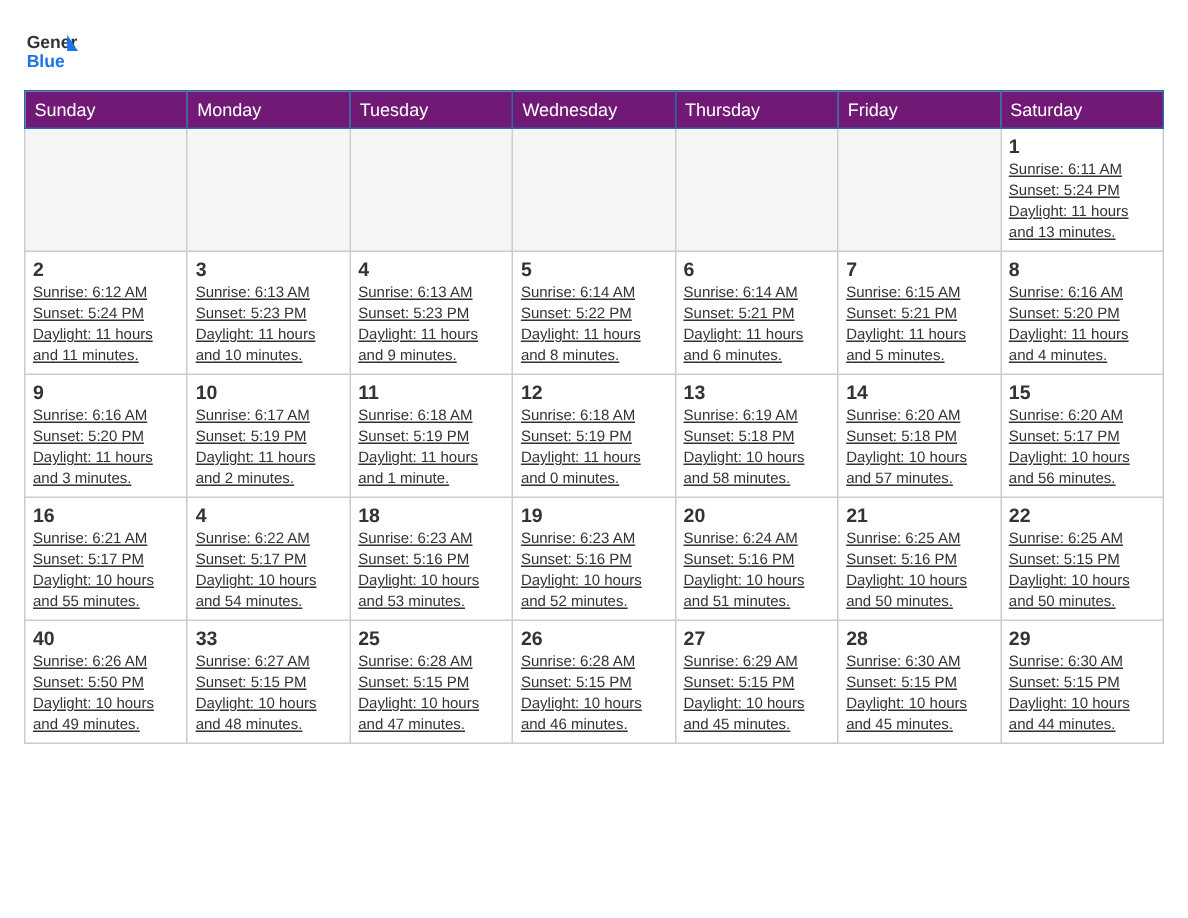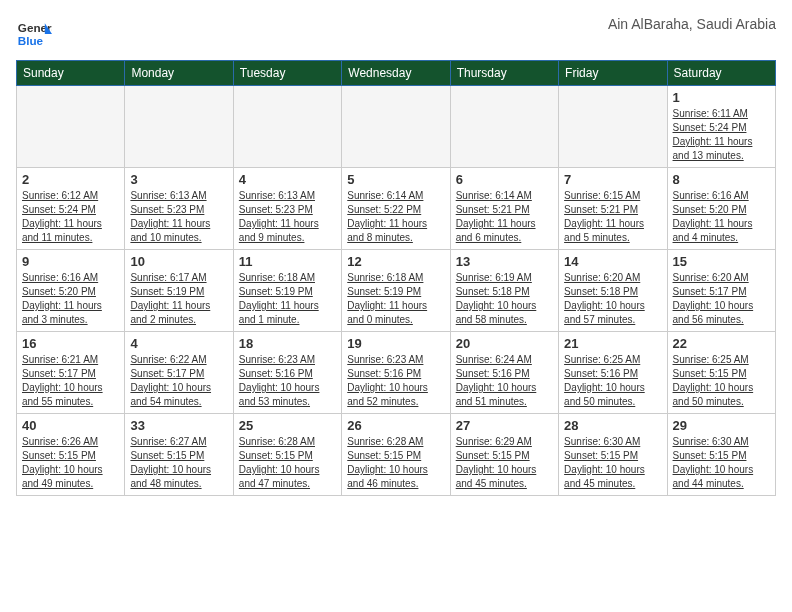--- a/index.html
+++ b/index.html
@@ -36,21 +36,21 @@
     .subtitle {
       font-size: 14px;
       color: #555;
     }
     .calendar-table {
       width: 100%;
       border-collapse: collapse;
       font-size: 10px;
     }
     .calendar-table th {
-      background-color: #14532d;
+      background-color: #701a75;
       color: white;
       text-align: left;
       padding: 5px 6px;
       font-size: 12px;
       font-weight: normal;
       border: 1px solid #2a6aaa;
     }
     .calendar-table td {
       border: 1px solid #ccc;
       vertical-align: top;
@@ -80,21 +80,20 @@
 
 <div class="header-area">
   <div class="logo">
     <svg class="logo-icon" viewBox="0 0 40 40">
       <text x="2" y="18" font-size="13" font-weight="bold" fill="#333">General</text>
       <text x="2" y="32" font-size="13" font-weight="bold" fill="#1a73e8">Blue</text>
       <polygon points="32,8 40,20 32,20" fill="#1a73e8"></polygon>
     </svg>
   </div>
   <div class="title-area">
-    <div class="subtitle">Ain AlBaraha, Saudi Arabia</div>
   </div>
 </div>
 
 <table class="calendar-table">
   <thead>
     <tr>
       <th>Sunday</th>
       <th>Monday</th>
       <th>Tuesday</th>
       <th>Wednesday</th>
@@ -247,21 +246,21 @@
           <div class="day-number">22</div>
           <div class="day-info" style="white-space: pre-line;">Sunrise: 6:25 AM
 Sunset: 5:15 PM
 Daylight: 10 hours and 50 minutes.</div>
         </td>
       </tr>
       <tr>
         <td>
           <div class="day-number">40</div>
           <div class="day-info" style="white-space: pre-line;">Sunrise: 6:26 AM
-Sunset: 5:15 PM
+Sunset: 5:50 PM
 Daylight: 10 hours and 49 minutes.</div>
         </td>
         <td>
           <div class="day-number">33</div>
           <div class="day-info" style="white-space: pre-line;">Sunrise: 6:27 AM
 Sunset: 5:15 PM
 Daylight: 10 hours and 48 minutes.</div>
         </td>
         <td>
           <div class="day-number">25</div>

